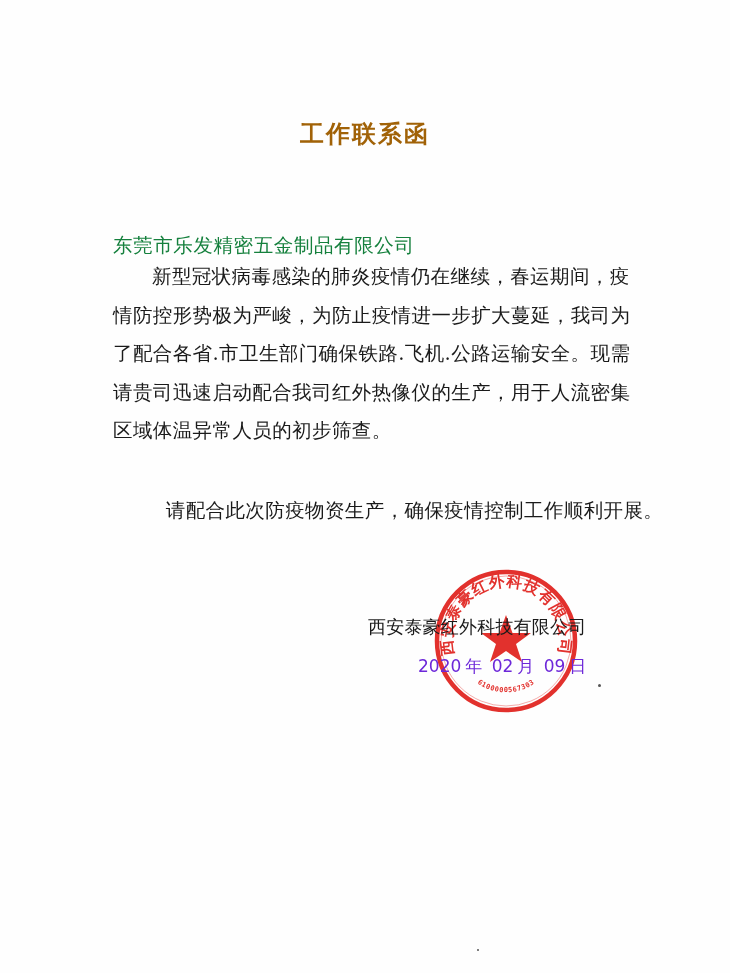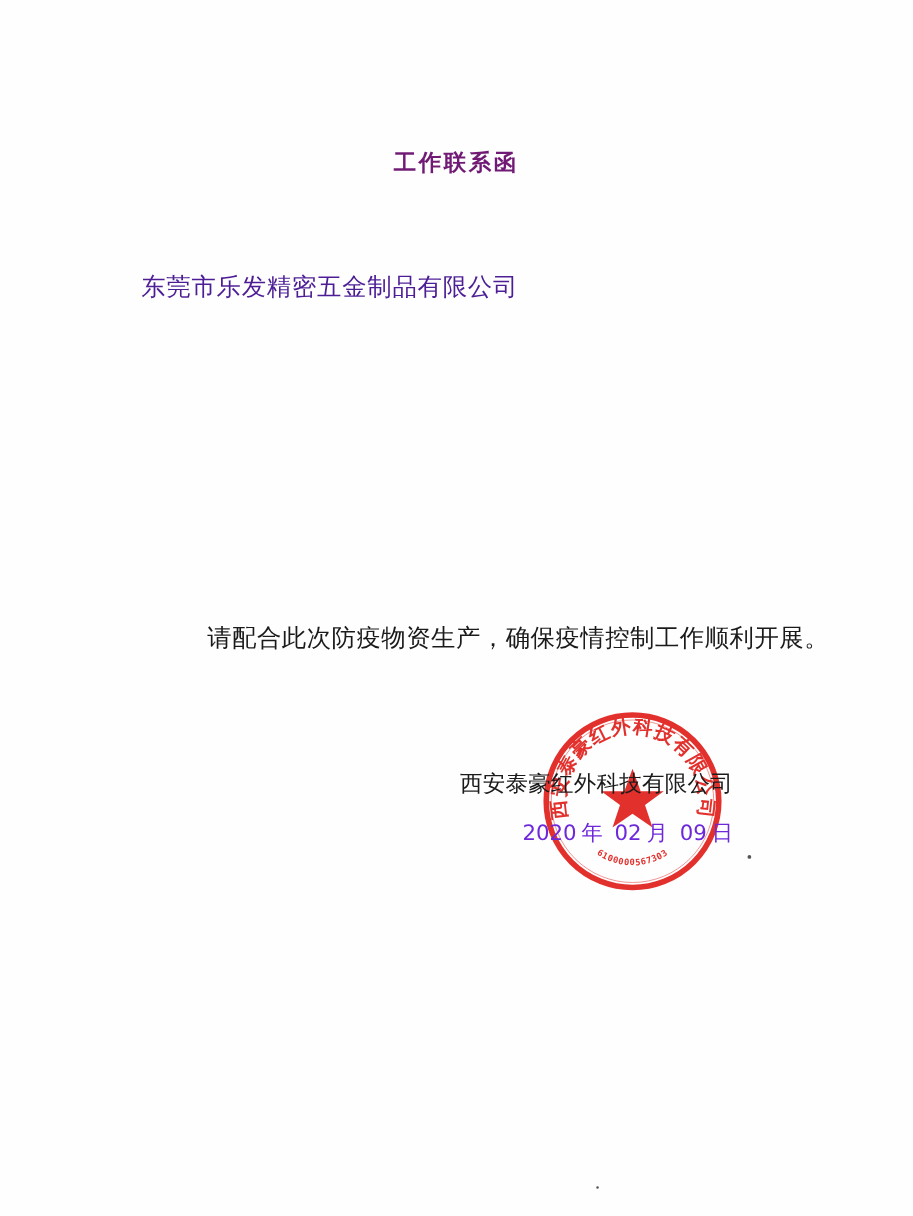--- a/index.html
+++ b/index.html
@@ -21,31 +21,31 @@
       width: 730px; height: 973px;
       background: #fefefe;
     }
     .title {
       position: absolute;
       left: 0; width: 730px;
       top: 118px;
       text-align: center;
       font-family: "DejaVu Sans", "Liberation Sans", sans-serif;
       font-weight: bold;
-      font-size: 18px;
+      font-size: 24px;
       letter-spacing: 2px;
-      color: #701a75;
+      color: #a16207;
     }
     .recipient {
       position: absolute;
       left: 113px;
-      top: 216px;
+      top: 232px;
       font-size: 19.5px;
       letter-spacing: 0.6px;
-      color: #4c1d95;
+      color: #15803d;
     }
     .para {
       position: absolute;
       left: 113px;
       width: 525px;
       font-size: 19.5px;
       line-height: 38.5px;
       letter-spacing: 0.4px;
       color: #1a1a1a;
     }
@@ -97,20 +97,27 @@
   </style>
 </head>
 <body>
 
 <div class="page">
 
   <div class="title">工作联系函</div>
 
   <div class="recipient">东莞市乐发精密五金制品有限公司</div>
 
+  <div class="para para1">
+    <span class="line indent">新型冠状病毒感染的肺炎疫情仍在继续，春运期间，疫</span>
+    <span class="line">情防控形势极为严峻，为防止疫情进一步扩大蔓延，我司为</span>
+    <span class="line">了配合各省.市卫生部门确保铁路.飞机.公路运输安全。现需</span>
+    <span class="line">请贵司迅速启动配合我司红外热像仪的生产，用于人流密集</span>
+    <span class="line">区域体温异常人员的初步筛查。</span>
+  </div>
 
   <div class="para para2">
     <span class="line">请配合此次防疫物资生产，确保疫情控制工作顺利开展。</span>
   </div>
 
   <svg class="stamp" viewBox="0 0 148 148" xmlns="http://www.w3.org/2000/svg">
     <defs>
       <path id="arcTop" d="M 22 88 A 54 54 0 1 1 126 88"></path>
       <path id="arcBottom" d="M 40 112 A 50 50 0 0 0 108 112"></path>
     </defs>

